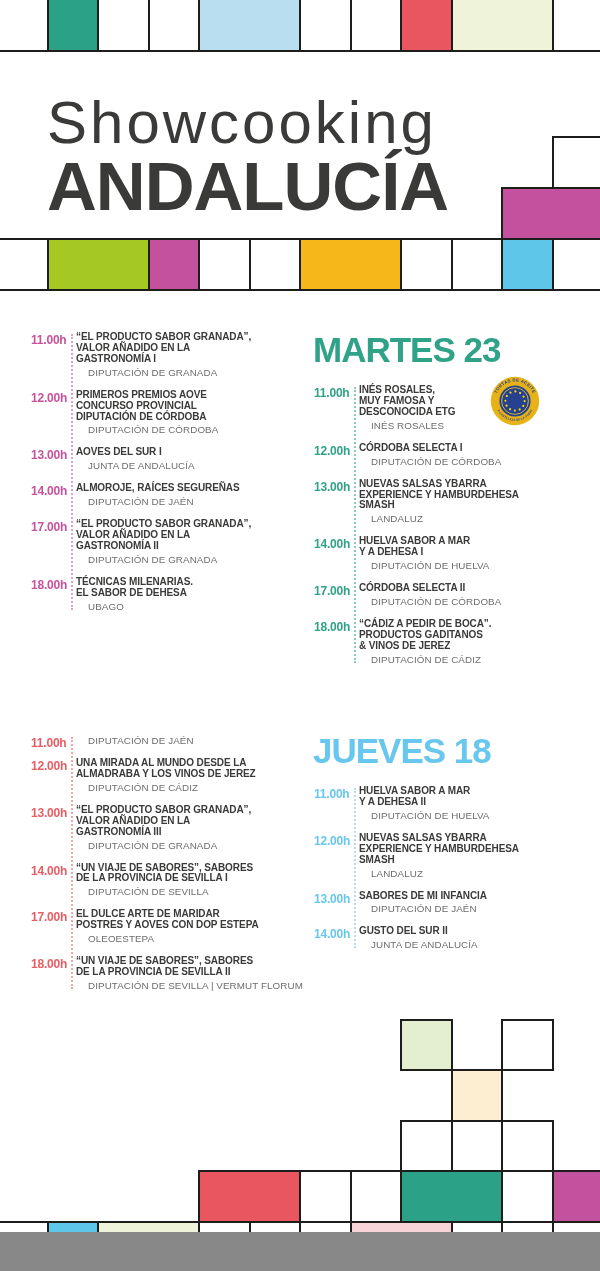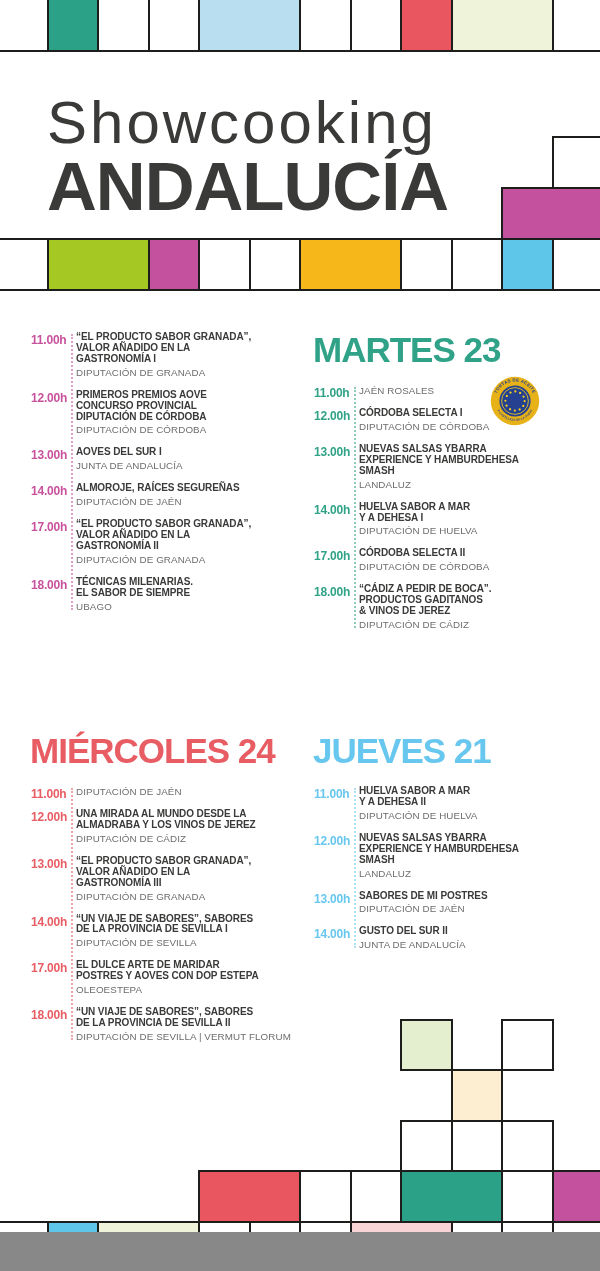--- a/index.html
+++ b/index.html
@@ -13,21 +13,21 @@
   .day h2{margin:0 0 17px 0;font-size:35px;line-height:36px;font-weight:800;
           letter-spacing:-1px;color:var(--c);}
   .events{position:relative;padding-left:46px;}
   .dotline{position:absolute;left:41px;top:2px;bottom:2px;width:0;
            border-left:2px dotted var(--c);opacity:.55;}
   .event{position:relative;margin-bottom:12px;}
   .time{position:absolute;left:-45px;top:1px;font-size:12px;font-weight:700;
         color:var(--c);letter-spacing:-0.2px;}
   .etitle{font-size:10px;line-height:10.9px;font-weight:700;color:#3a3a39;
           white-space:pre-line;letter-spacing:-0.1px;}
-  .eorg{margin-top:2px;font-size:9.8px;line-height:11px;color:#6e6d6d;letter-spacing:0.1px;}
+  .eorg{margin-top:2px;font-size:9.8px;line-height:11px;color:#6e6d6d;letter-spacing:0.1px;margin-left:12px;}
   .badge{position:absolute;left:177px;top:44px;width:50px;height:50px;}
 </style>
 </head>
 <body>
 
 <div class="page">
   <div>
       <div class="sq" style="left: -4px; top: -5px; width: 52.5px; height: 57px; background: rgb(255, 255, 255); border-color: rgb(29, 29, 27);"></div>
       <div class="sq" style="left: 46.5px; top: -5px; width: 52.5px; height: 57px; background: rgb(43, 162, 136); border-color: rgb(29, 29, 27);"></div>
       <div class="sq" style="left: 97px; top: -5px; width: 52.5px; height: 57px; background: rgb(255, 255, 255); border-color: rgb(29, 29, 27);"></div>
@@ -119,34 +119,37 @@
               <div class="etitle">“EL PRODUCTO SABOR GRANADA”,
 VALOR AÑADIDO EN LA
 GASTRONOMÍA II</div>
               <div class="eorg">DIPUTACIÓN DE GRANADA</div>
             </div>
           </div>
           <div class="event">
             <div class="time">18.00h</div>
             <div class="ebody">
               <div class="etitle">TÉCNICAS MILENARIAS.
-EL SABOR DE SIEMPRE</div>
+EL SABOR DE DEHESA</div>
               <div class="eorg">UBAGO</div>
             </div>
           </div>
         </div>
       </section>
       <section class="day" style="left: 313px; top: 332px; width: 287px; --c: #2fa287;">
         <h2>MARTES 23</h2>
         <div class="events">
           <div class="dotline"></div>
           <div class="event">
             <div class="time">11.00h</div>
             <div class="ebody">
-              <div class="eorg">JAÉN ROSALES</div>
+              <div class="etitle">INÉS ROSALES,
+MUY FAMOSA Y
+DESCONOCIDA ETG</div>
+              <div class="eorg">INÉS ROSALES</div>
             </div>
           </div>
           <div class="event">
             <div class="time">12.00h</div>
             <div class="ebody">
               <div class="etitle">CÓRDOBA SELECTA I</div>
               <div class="eorg">DIPUTACIÓN DE CÓRDOBA</div>
             </div>
           </div>
           <div class="event">
@@ -195,21 +198,20 @@
     </defs>
     <text font-size="4.3" font-weight="bold" fill="#25418f" letter-spacing="0.3" font-family="Liberation Sans, sans-serif">
       <textPath href="#arcTop" startOffset="50%" text-anchor="middle">TORTAS DE ACEITE</textPath>
     </text>
     <text font-size="2.9" font-weight="bold" fill="#25418f" letter-spacing="0.1" font-family="Liberation Sans, sans-serif">
       <textPath href="#arcBot" startOffset="50%" text-anchor="middle">DE CASTILLEJA DE LA CUESTA</textPath>
     </text>
   </svg></div>
       </section>
       <section class="day" style="left: 30px; top: 733px; width: 280px; --c: #e85c63;">
-        <h2>MIÉRCOLES 24</h2>
         <div class="events">
           <div class="dotline"></div>
           <div class="event">
             <div class="time">11.00h</div>
             <div class="ebody">
               <div class="eorg">DIPUTACIÓN DE JAÉN</div>
             </div>
           </div>
           <div class="event">
             <div class="time">12.00h</div>
@@ -248,21 +250,21 @@
             <div class="time">18.00h</div>
             <div class="ebody">
               <div class="etitle">“UN VIAJE DE SABORES”, SABORES
 DE LA PROVINCIA DE SEVILLA II</div>
               <div class="eorg">DIPUTACIÓN DE SEVILLA | VERMUT FLORUM</div>
             </div>
           </div>
         </div>
       </section>
       <section class="day" style="left: 313px; top: 733px; width: 287px; --c: #68c7ee;">
-        <h2>JUEVES 21</h2>
+        <h2>JUEVES 18</h2>
         <div class="events">
           <div class="dotline"></div>
           <div class="event">
             <div class="time">11.00h</div>
             <div class="ebody">
               <div class="etitle">HUELVA SABOR A MAR
 Y A DEHESA II</div>
               <div class="eorg">DIPUTACIÓN DE HUELVA</div>
             </div>
           </div>
@@ -271,21 +273,21 @@
             <div class="ebody">
               <div class="etitle">NUEVAS SALSAS YBARRA
 EXPERIENCE Y HAMBURDEHESA
 SMASH</div>
               <div class="eorg">LANDALUZ</div>
             </div>
           </div>
           <div class="event">
             <div class="time">13.00h</div>
             <div class="ebody">
-              <div class="etitle">SABORES DE MI POSTRES</div>
+              <div class="etitle">SABORES DE MI INFANCIA</div>
               <div class="eorg">DIPUTACIÓN DE JAÉN</div>
             </div>
           </div>
           <div class="event">
             <div class="time">14.00h</div>
             <div class="ebody">
               <div class="etitle">GUSTO DEL SUR II</div>
               <div class="eorg">JUNTA DE ANDALUCÍA</div>
             </div>
           </div>

